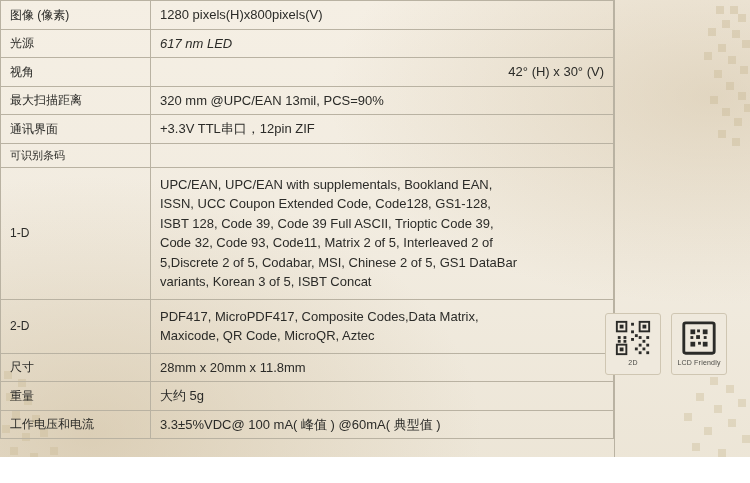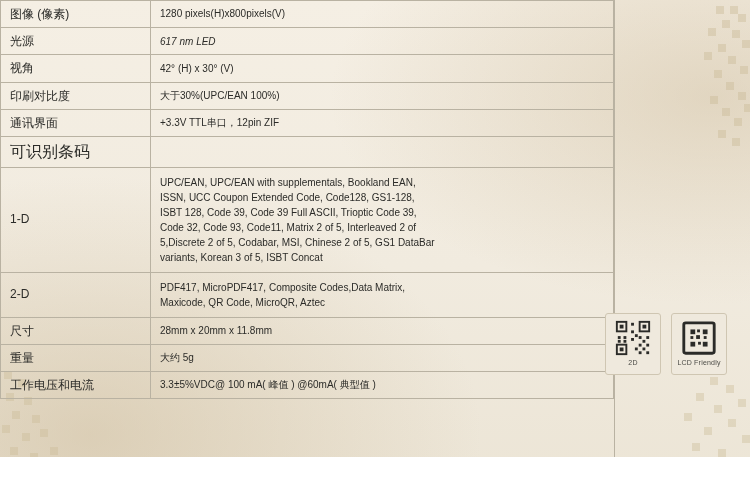--- a/index.html
+++ b/index.html
@@ -46,24 +46,24 @@
     padding: 5px 9px;
     vertical-align: middle;
     line-height: 1.35;
   }
   .spec-table td.label {
     width: 131px;
     font-size: 12px;
     white-space: nowrap;
   }
   .spec-table td.value {
-    font-size: 10px;
+    font-size: 13px;
   }
   .spec-table tr.section td {
-    font-size: 16px;
+    font-size: 11px;
     padding-top: 4px;
     padding-bottom: 4px;
   }
   .spec-table td.value.multiline {
     padding-top: 7px;
     padding-bottom: 7px;
     line-height: 1.5;
     border-radius: 31px;
   }
   .spec-table tr.section td.spacer {
@@ -192,25 +192,25 @@
         <tr>
           <td class="label">图像 (像素)</td>
           <td class="value" style="white-space: pre-line;">1280 pixels(H)x800pixels(V)</td>
         </tr>
         <tr>
           <td class="label">光源</td>
           <td class="value" style="white-space: pre-line; font-style: italic;">617 nm LED</td>
         </tr>
         <tr>
           <td class="label">视角</td>
-          <td class="value" style="white-space: pre-line;">42° (H) x 30° (V)</td>
-        </tr>
-        <tr>
-          <td class="label">印刷对比度</td>
-          <td class="value" style="white-space: pre-line;">大于30%(UPC/EAN 100%)</td>
+          <td class="value" style="white-space: pre-line; text-align: right;">42° (H) x 30° (V)</td>
+        </tr>
+        <tr>
+          <td class="label">最大扫描距离</td>
+          <td class="value" style="white-space: pre-line;">320 mm @UPC/EAN 13mil, PCS=90%</td>
         </tr>
         <tr>
           <td class="label">通讯界面</td>
           <td class="value" style="white-space: pre-line; margin-left: 28px;">+3.3V TTL串口，12pin ZIF</td>
         </tr>
         <tr class="section">
           <td class="label">可识别条码</td>
           <td class="value spacer" style="white-space: pre-line;"></td>
         </tr>
         <tr>

